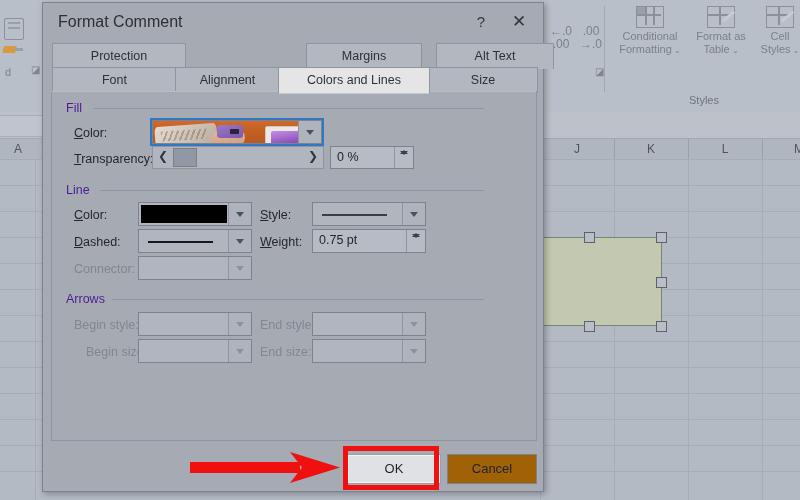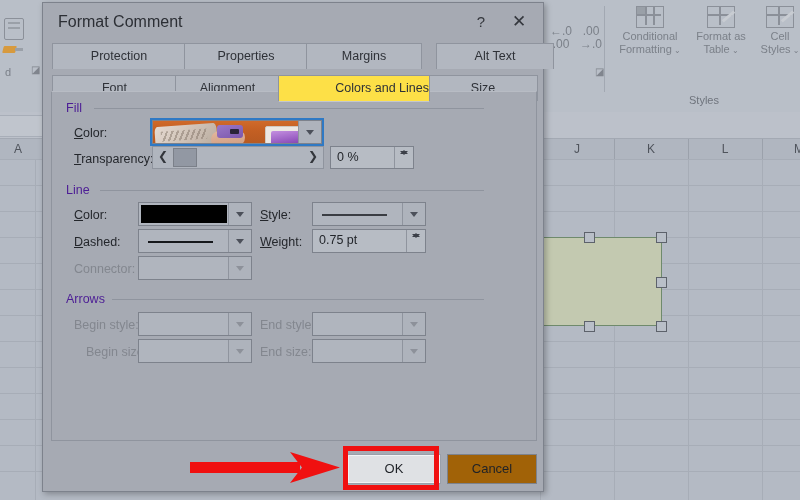--- a/index.html
+++ b/index.html
@@ -63,21 +63,21 @@
   .titlebtn{position:absolute;top:6px;width:32px;height:26px;text-align:center;
             line-height:26px;color:#35383e;font-size:15px;cursor:default;}
   #help-btn{right:46px;}
   #close-btn{right:8px;font-size:17px;}
 
   
   .tabrow{position:absolute;left:0;height:25px;}
   .tab{position:absolute;top:0;height:25px;line-height:25px;text-align:center;
        font-size:12.5px;color:#2e3137;background:#b2b7c0;border:1px solid #8f949e;
        border-bottom:none;}
-  .tab.active{background:#fde047;border-bottom:1px solid #c3c7ce;z-index:5;text-align:right;}
+  .tab.active{background:#e5e5e5;border-bottom:1px solid #c3c7ce;z-index:5;}
 
   .dlg-body{position:absolute;left:8px;top:88px;width:484px;height:348px;background:#a6aab3;
             border:1px solid #8f949e;border-top:1px solid #b8bcc4;}
 
   
   .grp-label{position:absolute;font-size:12.5px;color:#4c1d95;background:#a6aab3;
              padding:0 4px;z-index:2;}
   .grp-line{position:absolute;height:1px;background:#8f949e;}
 
   .fld-label{position:absolute;font-size:12.5px;color:#24272c;}
@@ -265,26 +265,25 @@
 <div id="dialog">
 
   <div class="dlg-title">
     <div class="dlg-title-text">Format Comment</div>
     <div class="titlebtn" id="help-btn">?</div>
     <div class="titlebtn" id="close-btn">✕</div>
   </div>
 
   <div class="tabrow" style="top:40px;width:500px;">
     <div class="tab" style="left:9px;width:132px;">Protection</div>
-    <div class="tab" style="left:141px;width:122px;">Properties</div>
     <div class="tab" style="left:263px;width:114px;">Margins</div>
     <div class="tab" style="left:377px;width:116px;margin-left:16px;">Alt Text</div>
   </div>
 
-  <div class="tabrow" style="top:72px;width:500px;text-decoration:underline;">
+  <div class="tabrow" style="top:64px;width:500px;text-decoration:underline;">
     <div class="tab" style="left:9px;width:123px;">Font</div>
     <div class="tab" style="left:132px;width:103px;">Alignment</div>
     <div class="tab active" style="left:235px;width:150px;">Colors and Lines</div>
     <div class="tab" style="left:385px;width:108px;">Size</div>
   </div>
 
   <div class="dlg-body">
 
     <div class="grp-label" style="left:10px;top:9px;">Fill</div>
     <div class="grp-line" style="left:42px;top:16px;width:390px;"></div>

